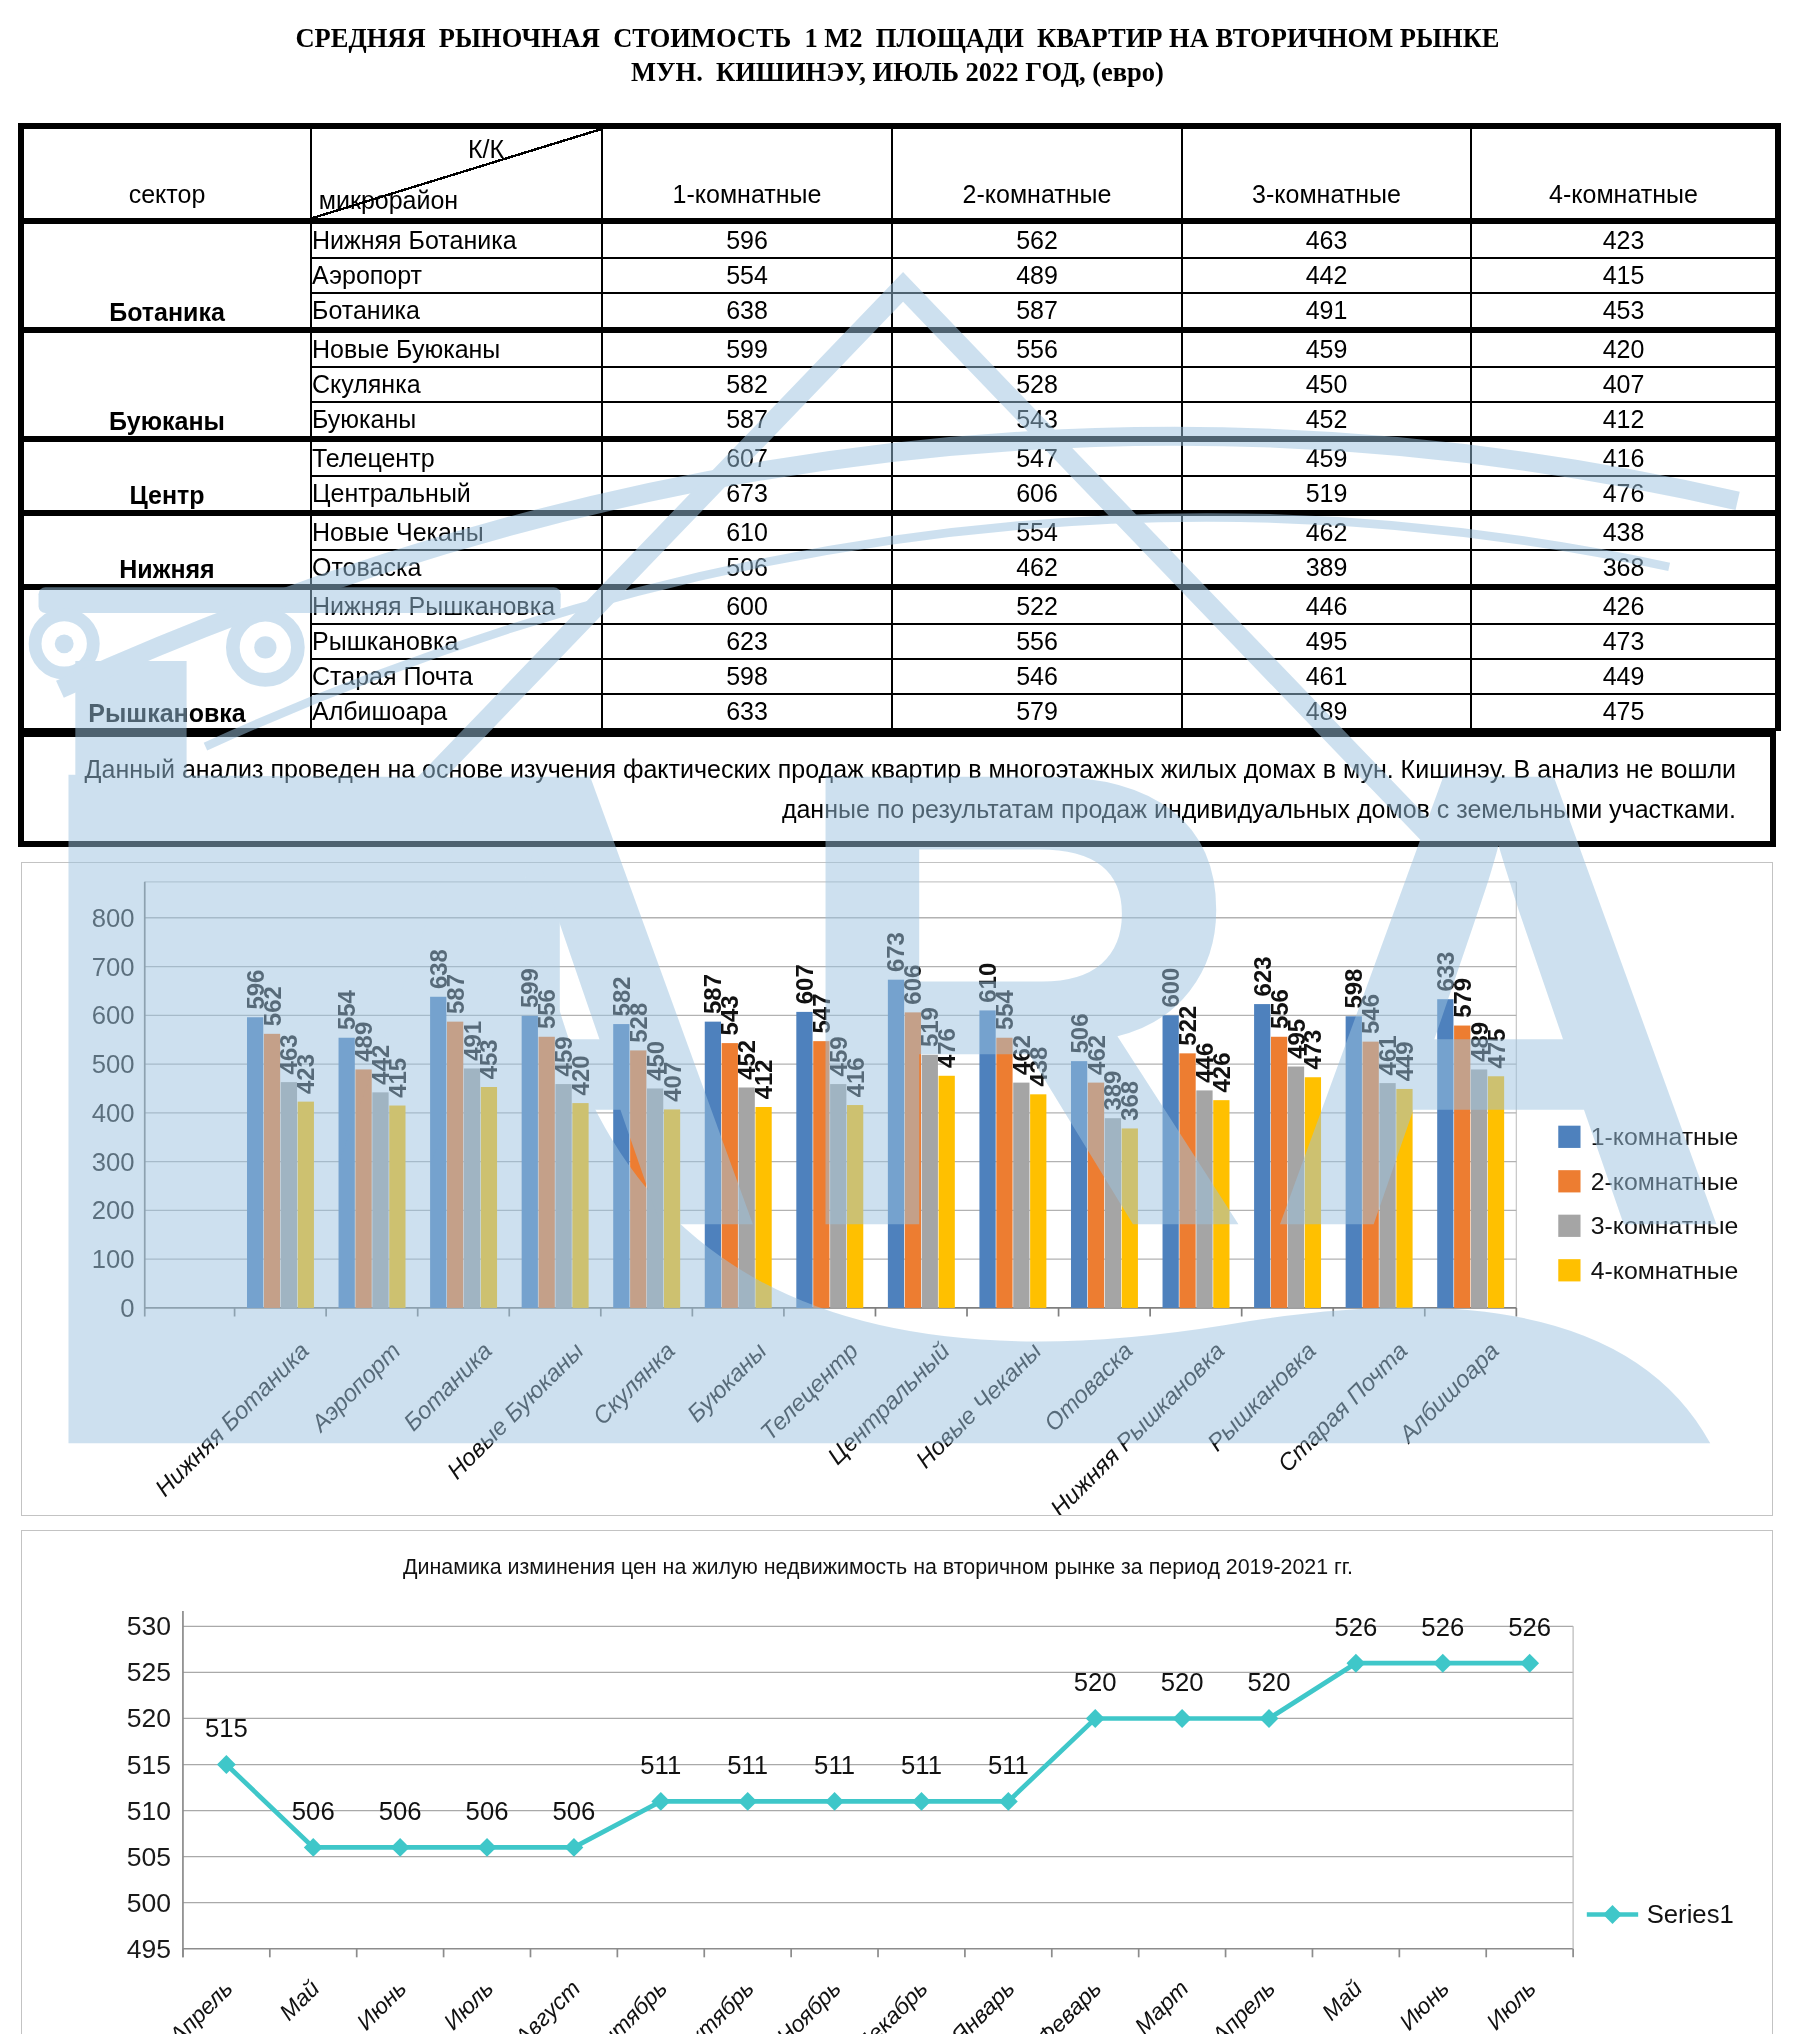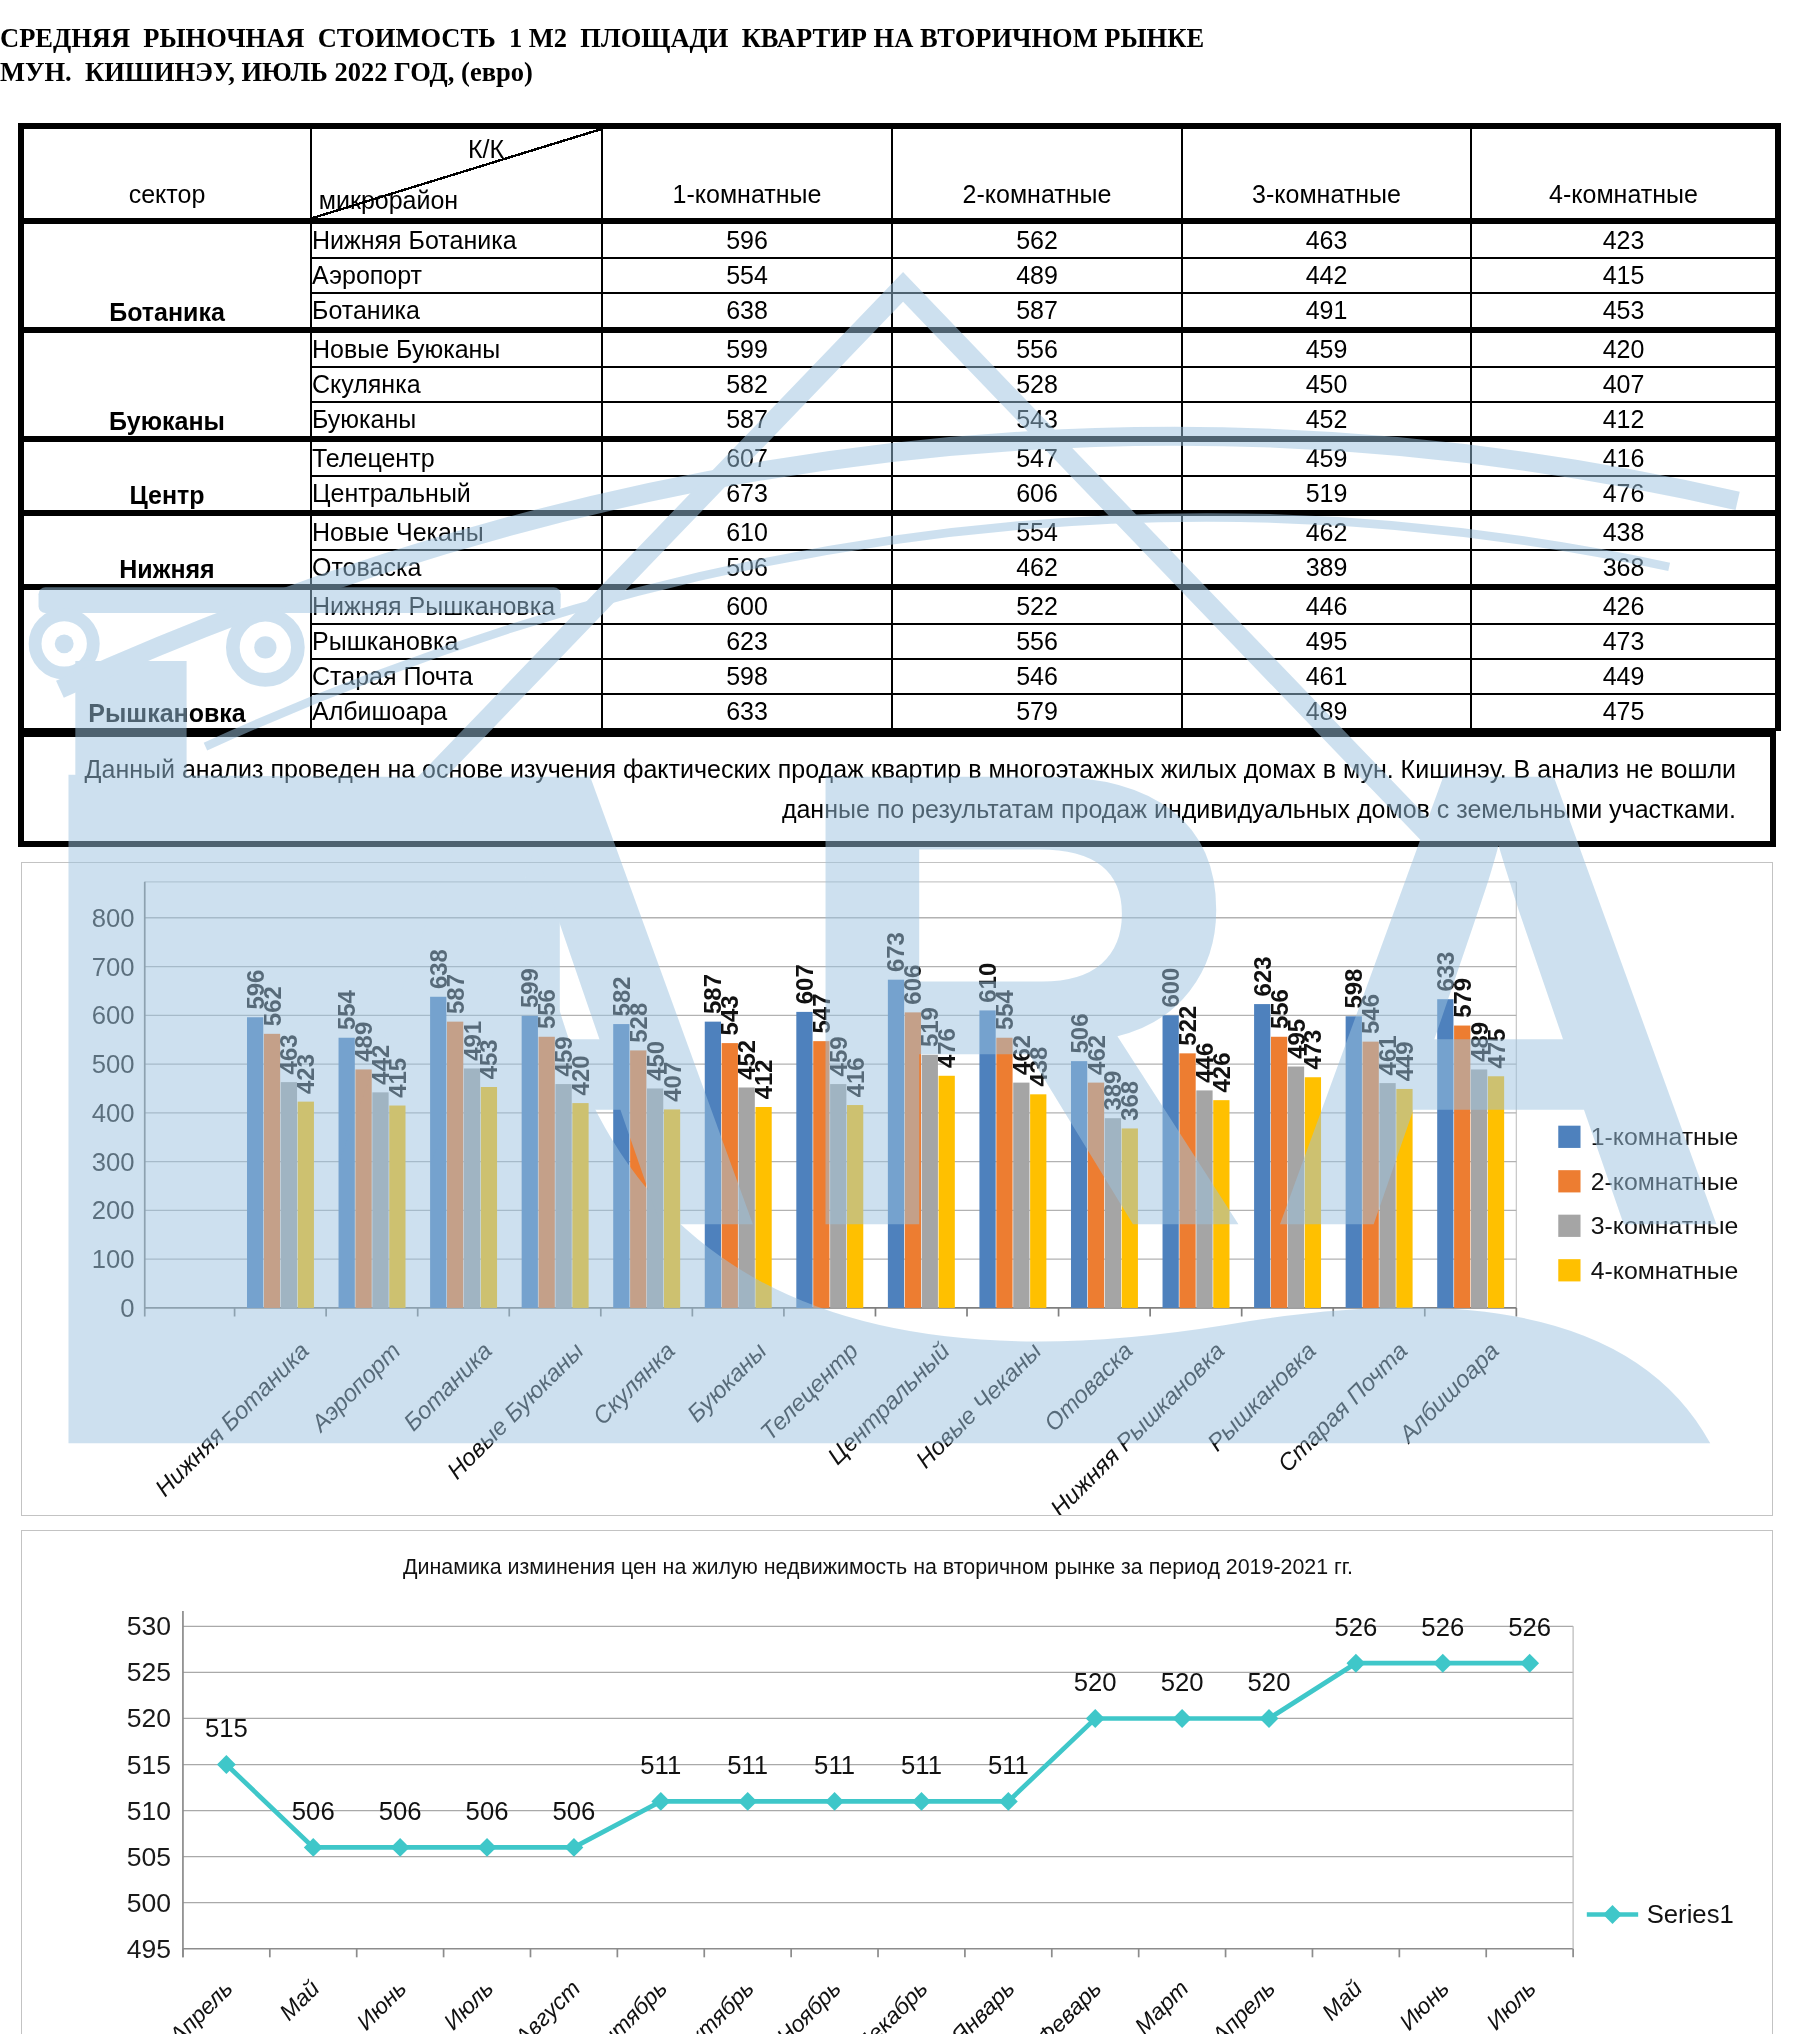--- a/index.html
+++ b/index.html
@@ -1,20 +1,20 @@
 <!DOCTYPE html>
 <html style="font-size:13.7px"><head>
 <meta charset="utf-8">
 <style>
   html,body{margin:0;padding:0;background:#fff;}
   body{font-family:"Liberation Sans", sans-serif; color:#000;}
   .page{position:relative;width:1795px;height:2035px;background:#fff;overflow:hidden;}
 
   
-  .doc-title{padding-top:20.5px;text-align:left;font-family:"Liberation Serif", serif;
+  .doc-title{padding-top:20.5px;text-align:center;font-family:"Liberation Serif", serif;
              font-weight:bold;font-size:26.5px;line-height:1.32;}
   .doc-title div{white-space:pre-wrap;}
 
   
   table.price-table{border-collapse:collapse;table-layout:fixed;
     margin:33px 0 0 18px;width:1758px;
     border:6.8px solid #000;border-bottom:3.4px solid #000;background:transparent;}
   table.price-table th, table.price-table td{border:2.6px solid #000;font-size:25px;overflow:hidden;}
   table.price-table thead th{border-bottom:6px solid #000;height:79px;vertical-align:bottom;
     padding-bottom:8.6px;font-weight:normal;}

